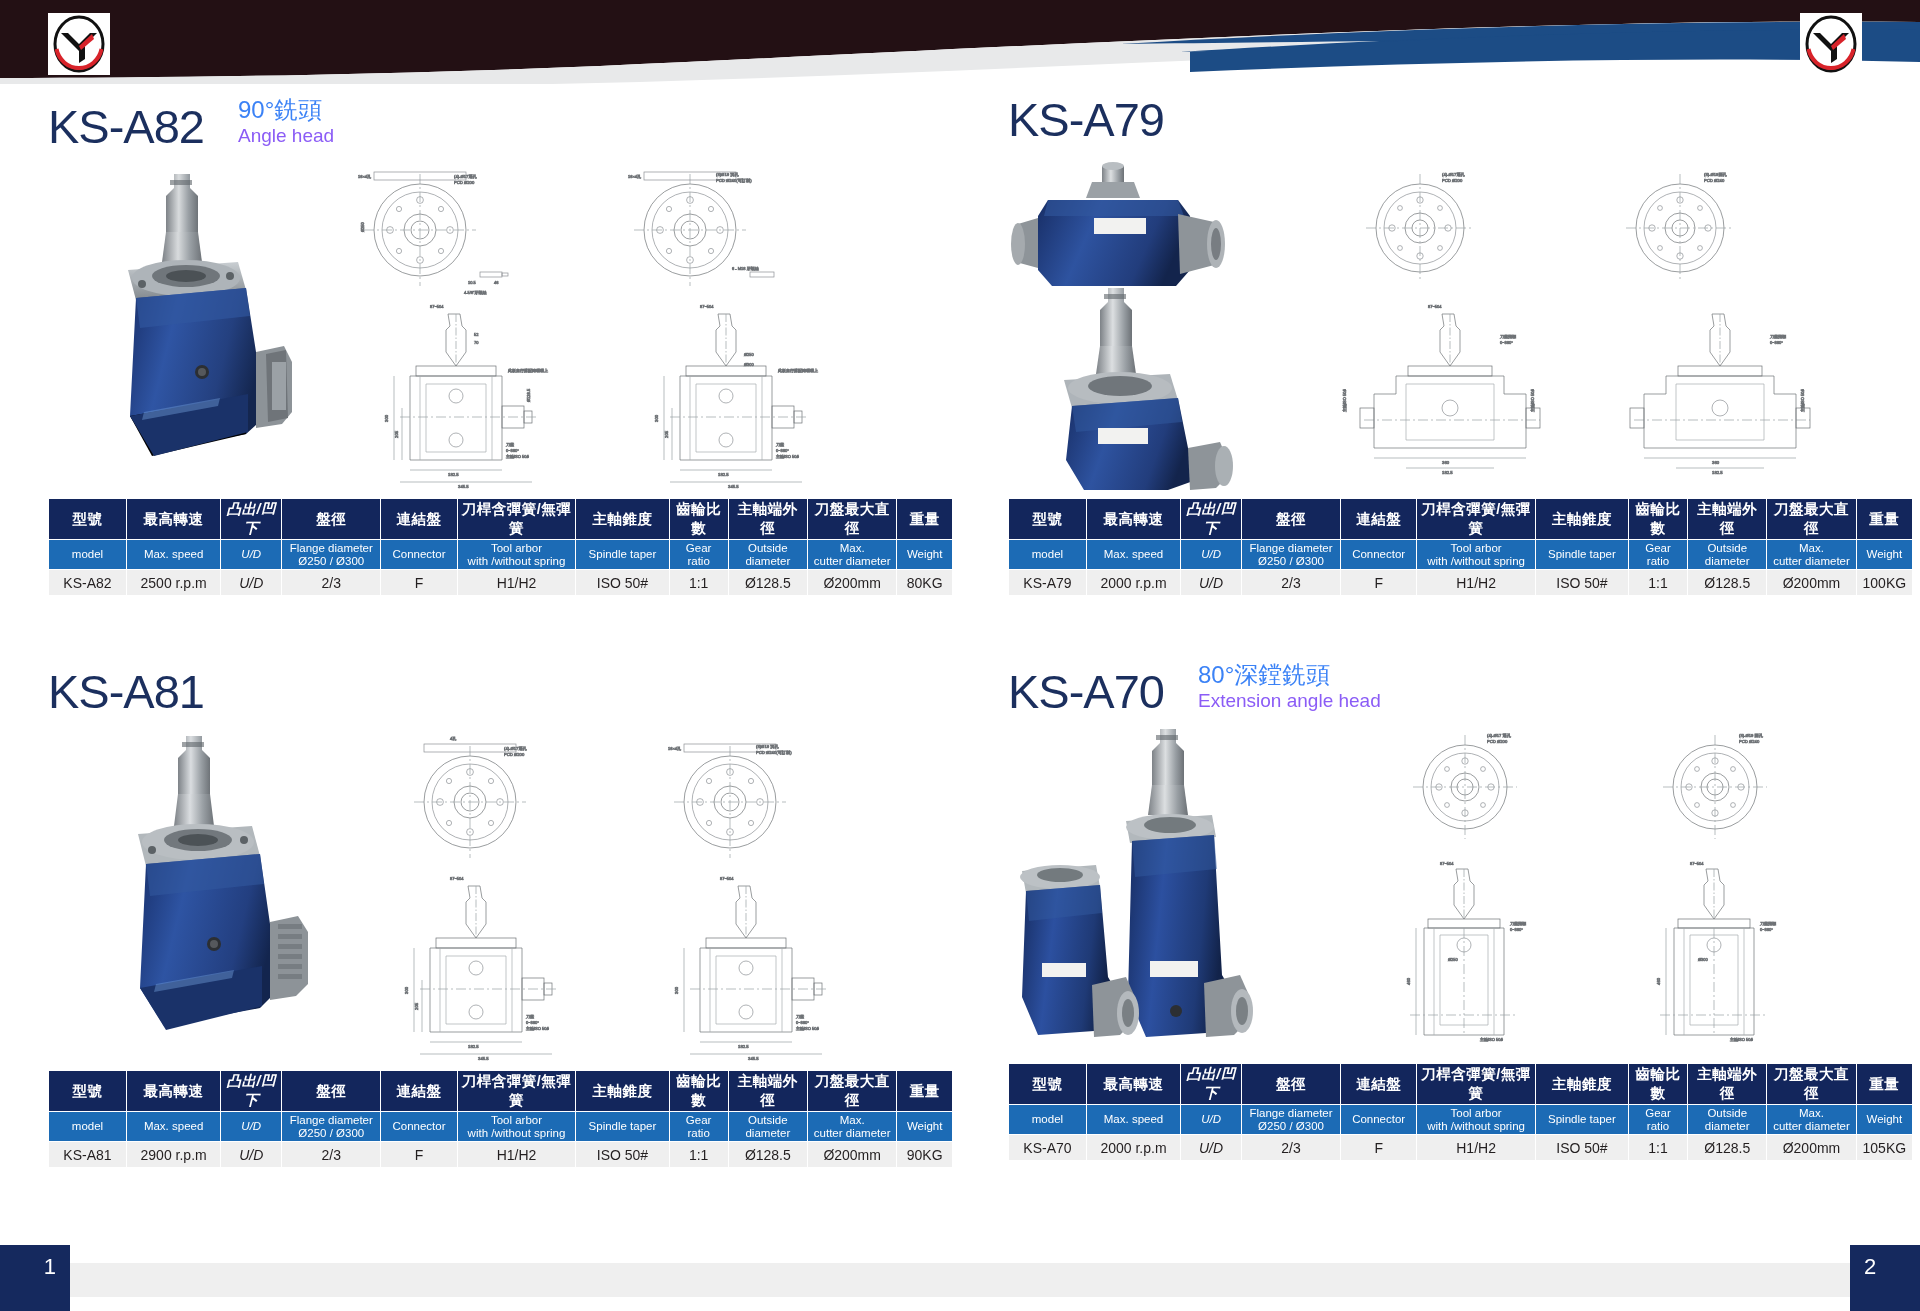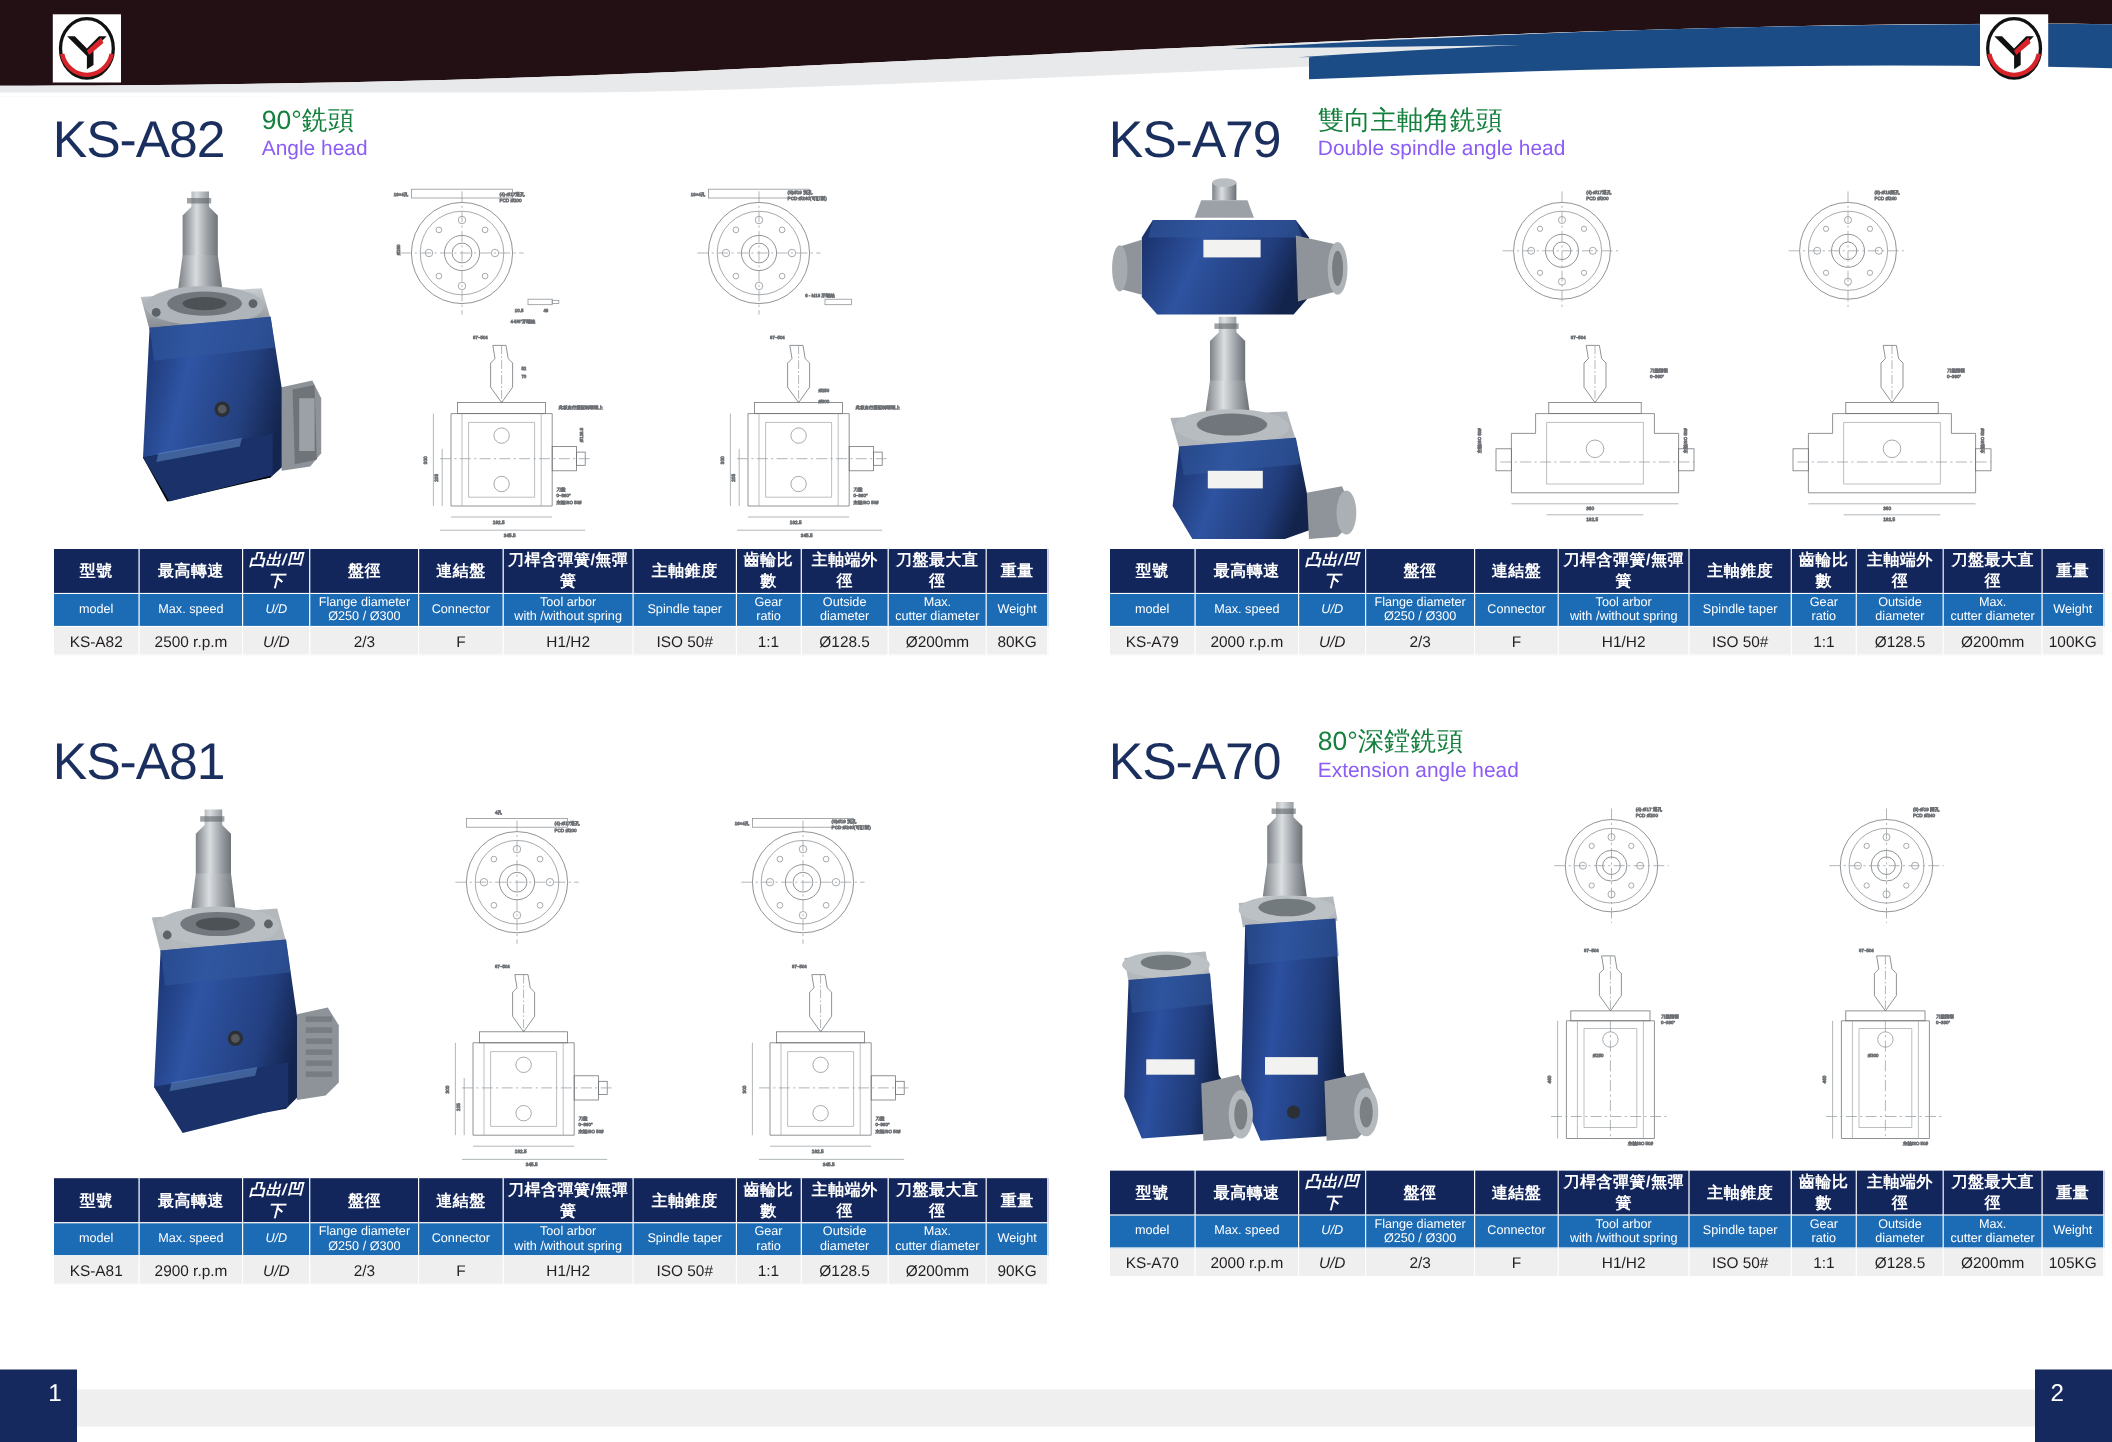--- a/index.html
+++ b/index.html
@@ -27,21 +27,21 @@
   .panel.p3 { left:40px;   top:572px; }
   .panel.p4 { left:1000px; top:565px; }
 
   
   .title-row { position:absolute; left:8px; top:8px; display:flex; align-items:flex-end; gap:34px; }
   .model-code {
     font-size:47px; font-weight:400; color:#1b2f5e; letter-spacing:-1px;
     line-height:1; white-space:nowrap;
   }
   .title-texts { padding-bottom:2px; }
-  .title-cn { font-size:24px; color:#15803d; line-height:1.18; white-space:nowrap; font-weight:500;}
+  .title-cn { font-size:24px; color:#3b82f6; line-height:1.18; white-space:nowrap; font-weight:500;}
   .title-en { font-size:19px; color:#8b5cf6; line-height:1.2; white-space:nowrap; margin-top:1px;}
 
   
   .visual { position:absolute; left:0; top:72px; width:940px; height:330px; }
 
   .photo { position:absolute; }
   .drawings { position:absolute; right:0; top:0; width:650px; height:330px; }
   .drawings svg { display:block; }
 
   
@@ -350,24 +350,20 @@
         <td class="c9">Ø200mm</td>
         <td class="c10">80KG</td>
       </tr>
     </tbody>
       </table>
   </div>
 
   <div class="panel p2">
     <div class="title-row">
       <div class="model-code">KS-A79</div>
-      <div class="title-texts">
-        <div class="title-cn">雙向主軸角銑頭</div>
-        <div class="title-en">Double spindle angle head</div>
-      </div>
     </div>
 
     <div class="visual">
       <div class="photo" style="left:8px; top:0px;">
         <svg width="270" height="330" viewBox="0 0 270 330" xmlns="http://www.w3.org/2000/svg">
           <defs>
             <linearGradient id="steel79" x1="0" y1="0" x2="1" y2="0">
               <stop offset="0" stop-color="#7d8287"></stop>
                 <stop offset="0.4" stop-color="#dcdfe1"></stop>
               <stop offset="0.75" stop-color="#989ea3"></stop>

